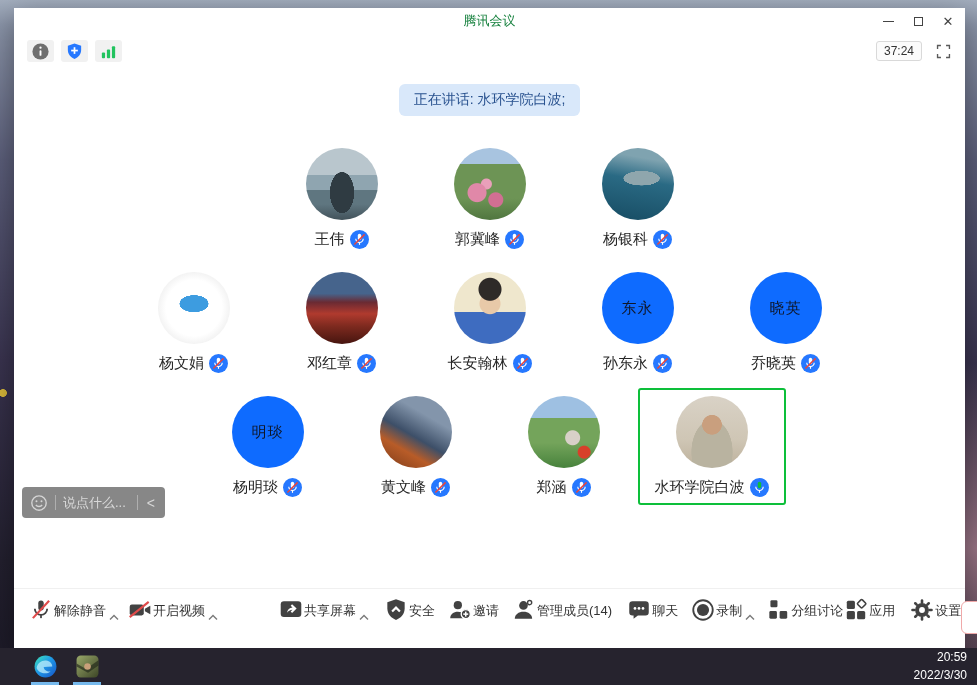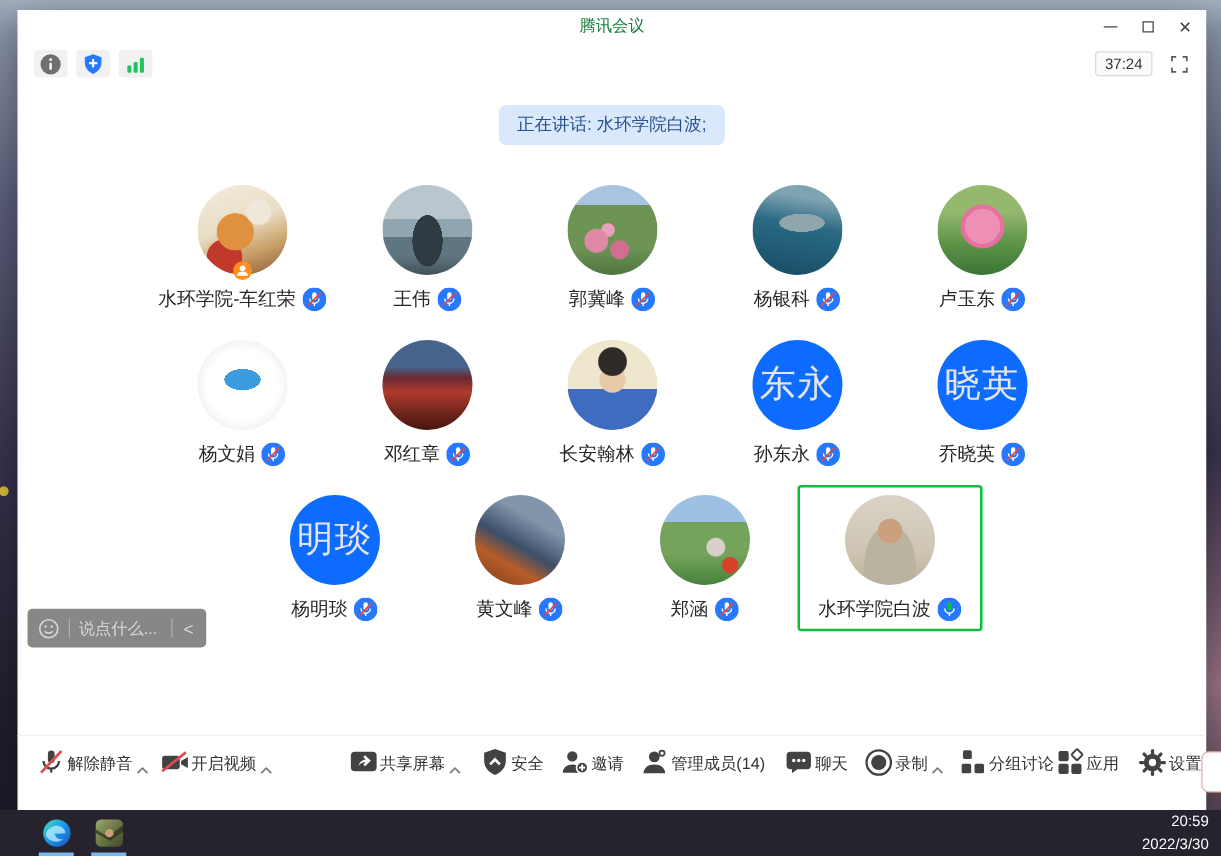--- a/index.html
+++ b/index.html
@@ -26,21 +26,21 @@
 .top-right{margin-left:auto;display:flex;align-items:center;}
 .timer-box{font-size:12px;color:#333;background:#fbfbfb;border:1px solid #d9d9d9;border-radius:3px;padding:2px 7px;text-align:right;}
 .fullscreen-btn{margin-left:9px;width:24px;height:22px;display:flex;align-items:center;justify-content:center;cursor:pointer;}
 .content{flex:1;position:relative;overflow:hidden;}
 .banner{margin:16px auto 0;width:fit-content;background:var(--banner-bg);color:var(--banner-text);font-size:14px;padding:7px 15px;border-radius:6px;}
 .grid{margin-top:24px;}
 .p-row{display:flex;justify-content:center;margin-bottom:7px;}
 .tile{width:148px;border:2px solid transparent;border-radius:3px;display:flex;flex-direction:column;align-items:center;padding:6px 0;cursor:pointer;}
 .tile.active{border-color:var(--active-green);}
 .avatar{width:72px;height:72px;border-radius:50%;position:relative;display:flex;align-items:center;justify-content:center;flex-shrink:0;}
-.av-initials{background:var(--avatar-blue);color:#e5e5e5;font-size:29px;letter-spacing:1px;}
+.av-initials{background:var(--avatar-blue);color:#0f172a;font-size:15px;letter-spacing:1px;}
 .host-badge{position:absolute;left:50%;bottom:-4px;transform:translateX(-50%);}
 .name-row{margin-top:9px;height:20px;display:flex;align-items:center;}
 .p-name{font-size:15px;color:#262626;white-space:nowrap;}
 .p-mic{margin-left:5px;flex-shrink:0;}
 .av-tiger{background:radial-gradient(circle at 68% 30%,#efe8da 0 14%,transparent 15%),radial-gradient(circle at 42% 52%,#e0913f 0 26%,transparent 27%),radial-gradient(circle at 30% 80%,#c0392b 0 18%,transparent 19%),linear-gradient(160deg,#f4eddd 0%,#e9dcc4 45%,#caa36a 70%,#8e5a35 100%);}
 .av-sea{background:radial-gradient(ellipse 20px 34px at 50% 62%,#2f3b42 0 60%,transparent 61%),linear-gradient(180deg,#b9c6cd 0 38%,#8fa5b0 38% 58%,#5f7680 58% 78%,#42525a 100%);}
 .av-garden{background:radial-gradient(circle at 32% 62%,#e088a8 0 9px,transparent 10px),radial-gradient(circle at 58% 72%,#d16f93 0 7px,transparent 8px),radial-gradient(circle at 45% 50%,#e9a0ba 0 5px,transparent 6px),linear-gradient(180deg,#a8c4e0 0 22%,#6d9455 22% 70%,#50763f 100%);}
 .av-shark{background:radial-gradient(ellipse 30px 12px at 55% 42%,#8fa6ad 0 60%,transparent 61%),linear-gradient(190deg,#7fa3b0 0 18%,#2a6a84 45%,#174c63 100%);}
 .av-lotus{background:radial-gradient(circle at 50% 46%,#ee8fb6 0 14px,#e4719f 14px 17px,transparent 18px),linear-gradient(180deg,#93b86e 0 30%,#5d9448 65%,#3a7437 100%);}
 .av-robot{background:radial-gradient(ellipse 24px 14px at 50% 44%,#3d9ce0 0 60%,transparent 61%),radial-gradient(circle at 50% 50%,#ffffff 0 55%,#ececec 80%,#dedede 100%);}
@@ -123,39 +123,20 @@
           </svg>
       </span>
     </div>
   </div>
 
   <div class="content">
     <div class="banner">正在讲话: 水环学院白波;</div>
     <div class="grid" id="grid">
         <div class="p-row">
           <div class="tile">
-            <div class="avatar av-tiger">
-              <svg class="host-badge" viewBox="0 0 14 14" width="15" height="15">
-                <circle cx="7" cy="7" r="7" fill="#ff8f1f"></circle>
-                <circle cx="7" cy="5.2" r="2.1" fill="#fff"></circle>
-                <path d="M2.8 10.8a4.2 3.2 0 0 1 8.4 0z" fill="#fff"></path>
-              </svg>
-            </div>
-            <div class="name-row">
-              <span class="p-name">水环学院-车红荣</span>
-              <svg class="p-mic" viewBox="0 0 20 20" width="19" height="19">
-                <circle cx="10" cy="10" r="10" fill="#2678ff"></circle>
-                <rect x="8.2" y="4" width="3.6" height="6.8" rx="1.8" fill="#fff"></rect>
-                <path d="M6.1 9.3a3.9 3.9 0 0 0 7.8 0" fill="none" stroke="#fff" stroke-width="1.2"></path>
-                <rect x="9.4" y="13.2" width="1.2" height="2.4" fill="#fff"></rect>
-                <line x1="4.6" y1="15.2" x2="15.4" y2="4.6" stroke="#e8453c" stroke-width="1.5"></line>
-              </svg>
-            </div>
-          </div>
-          <div class="tile">
             <div class="avatar av-sea"></div>
             <div class="name-row">
               <span class="p-name">王伟</span>
               <svg class="p-mic" viewBox="0 0 20 20" width="19" height="19">
                 <circle cx="10" cy="10" r="10" fill="#2678ff"></circle>
                 <rect x="8.2" y="4" width="3.6" height="6.8" rx="1.8" fill="#fff"></rect>
                 <path d="M6.1 9.3a3.9 3.9 0 0 0 7.8 0" fill="none" stroke="#fff" stroke-width="1.2"></path>
                 <rect x="9.4" y="13.2" width="1.2" height="2.4" fill="#fff"></rect>
                 <line x1="4.6" y1="15.2" x2="15.4" y2="4.6" stroke="#e8453c" stroke-width="1.5"></line>
               </svg>
@@ -171,33 +152,20 @@
                 <path d="M6.1 9.3a3.9 3.9 0 0 0 7.8 0" fill="none" stroke="#fff" stroke-width="1.2"></path>
                 <rect x="9.4" y="13.2" width="1.2" height="2.4" fill="#fff"></rect>
                 <line x1="4.6" y1="15.2" x2="15.4" y2="4.6" stroke="#e8453c" stroke-width="1.5"></line>
               </svg>
             </div>
           </div>
           <div class="tile">
             <div class="avatar av-shark"></div>
             <div class="name-row">
               <span class="p-name">杨银科</span>
-              <svg class="p-mic" viewBox="0 0 20 20" width="19" height="19">
-                <circle cx="10" cy="10" r="10" fill="#2678ff"></circle>
-                <rect x="8.2" y="4" width="3.6" height="6.8" rx="1.8" fill="#fff"></rect>
-                <path d="M6.1 9.3a3.9 3.9 0 0 0 7.8 0" fill="none" stroke="#fff" stroke-width="1.2"></path>
-                <rect x="9.4" y="13.2" width="1.2" height="2.4" fill="#fff"></rect>
-                <line x1="4.6" y1="15.2" x2="15.4" y2="4.6" stroke="#e8453c" stroke-width="1.5"></line>
-              </svg>
-            </div>
-          </div>
-          <div class="tile">
-            <div class="avatar av-lotus"></div>
-            <div class="name-row">
-              <span class="p-name">卢玉东</span>
               <svg class="p-mic" viewBox="0 0 20 20" width="19" height="19">
                 <circle cx="10" cy="10" r="10" fill="#2678ff"></circle>
                 <rect x="8.2" y="4" width="3.6" height="6.8" rx="1.8" fill="#fff"></rect>
                 <path d="M6.1 9.3a3.9 3.9 0 0 0 7.8 0" fill="none" stroke="#fff" stroke-width="1.2"></path>
                 <rect x="9.4" y="13.2" width="1.2" height="2.4" fill="#fff"></rect>
                 <line x1="4.6" y1="15.2" x2="15.4" y2="4.6" stroke="#e8453c" stroke-width="1.5"></line>
               </svg>
             </div>
           </div>
         </div>

